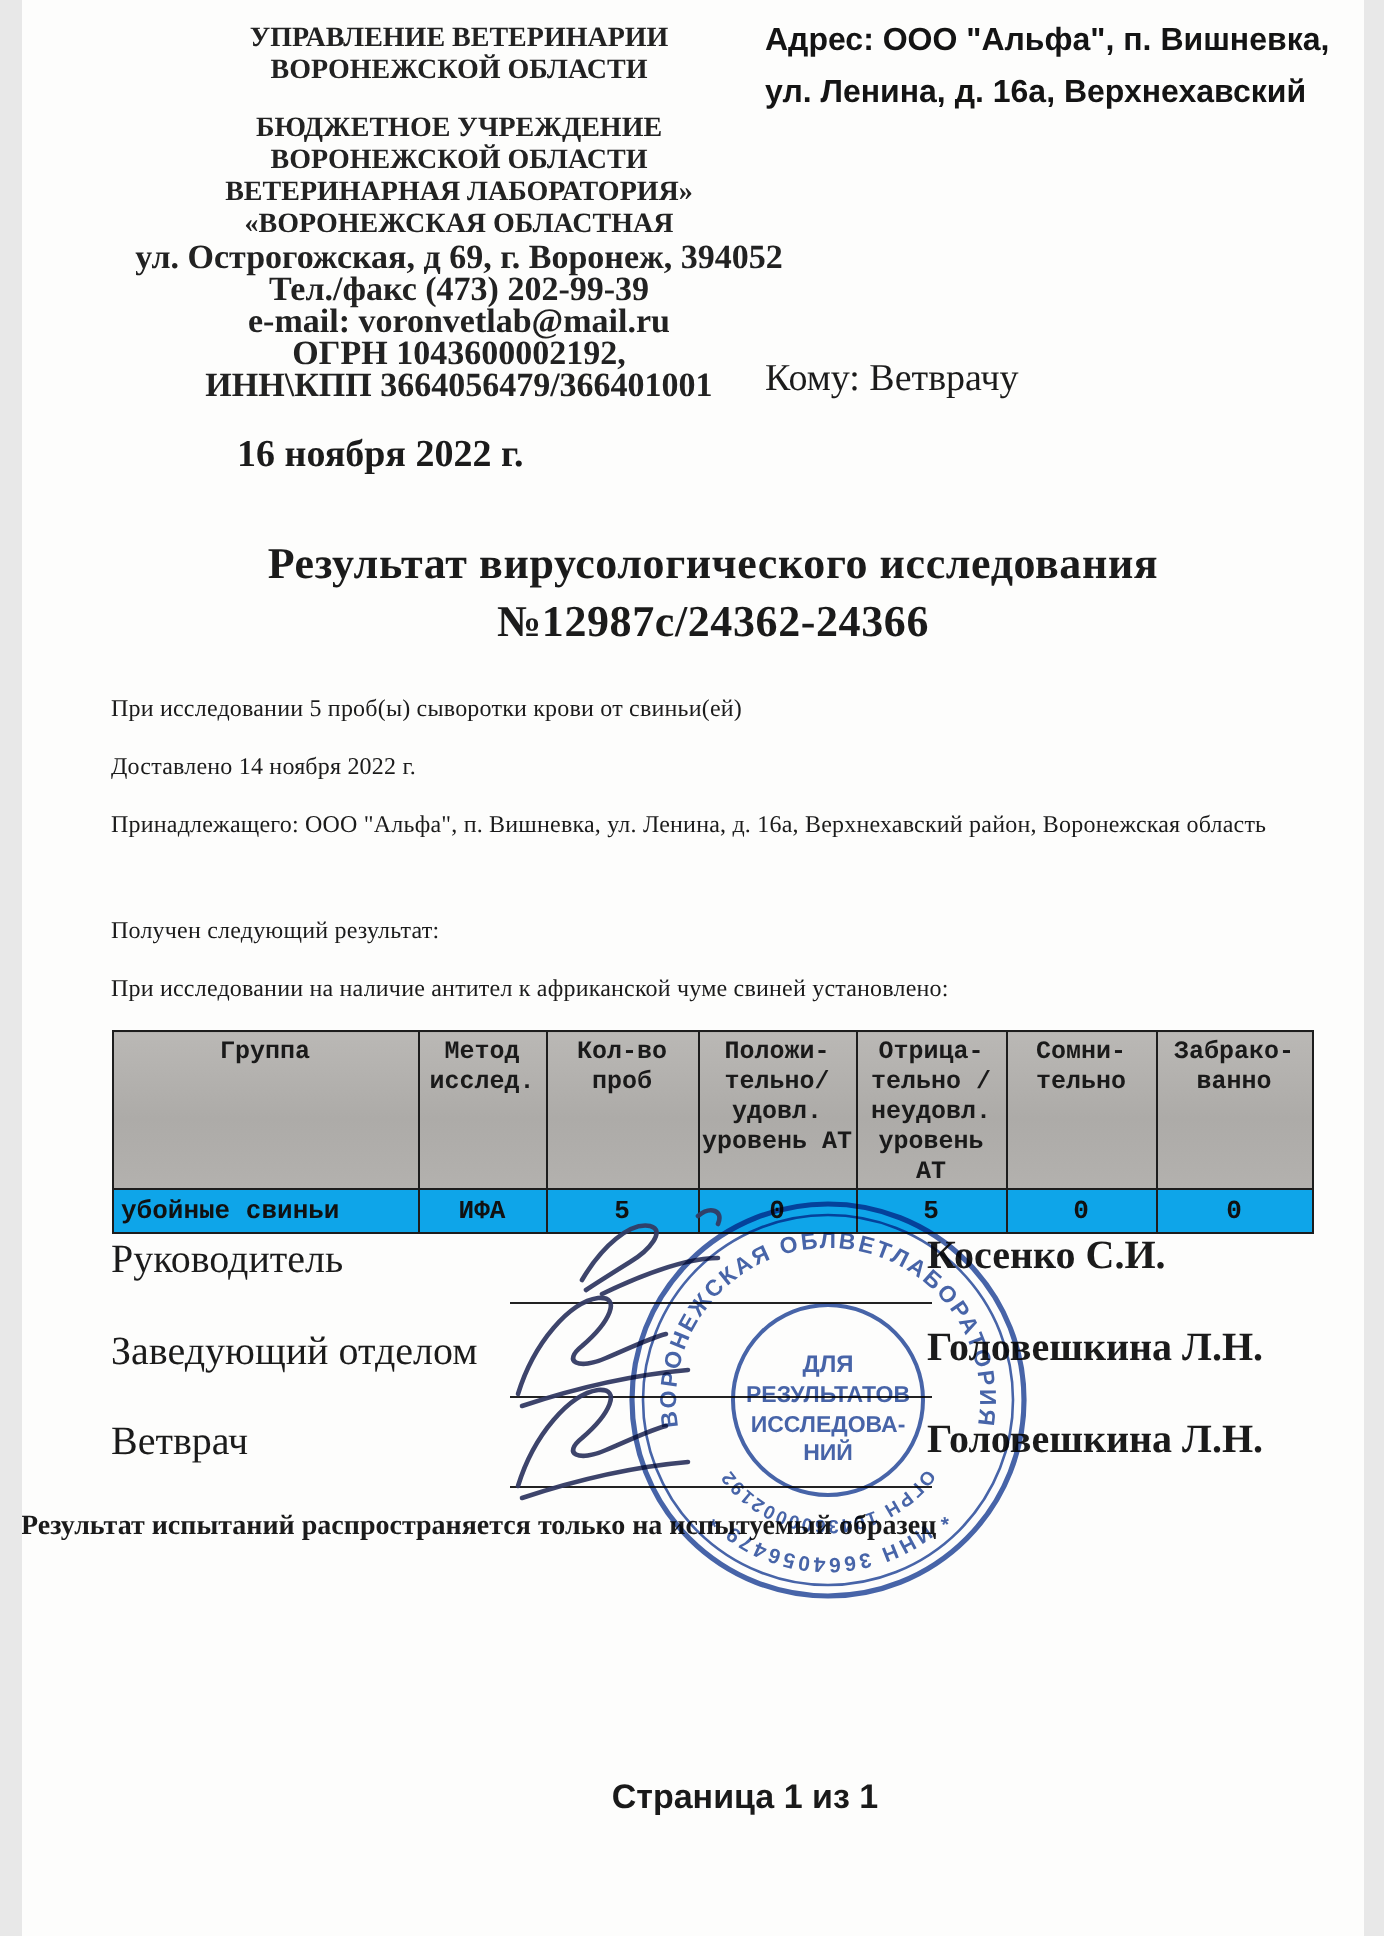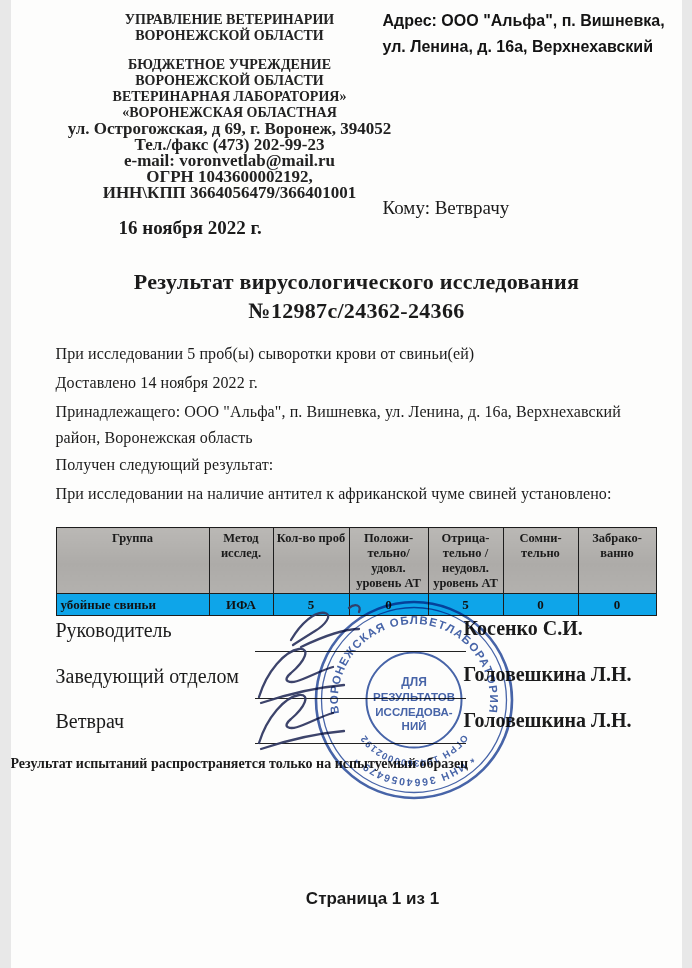--- a/index.html
+++ b/index.html
@@ -10,32 +10,32 @@
   }
   
   .letterhead{position:absolute;left:56px;top:12px;width:326px;text-align:center;
     font-weight:bold;font-size:14px;line-height:16px;color:#222;}
   .letterhead .gap{height:13px;}
   .letterhead .contact{font-size:17px;line-height:16px;}
   
   .recipient-address{position:absolute;left:372px;top:8px;width:296px;
     font-family:"Liberation Sans", sans-serif;font-weight:bold;
     font-size:16px;line-height:26px;color:#141414;}
-  .recipient-to{position:absolute;left:372px;top:197px;font-size:19px;}
+  .recipient-to{position:absolute;left:372px;top:179px;font-size:19px;}
   .issue-date{position:absolute;left:108px;top:217px;font-size:19px;font-weight:bold;}
   
   .doc-title{position:absolute;left:0;top:267px;width:692px;text-align:center;
     font-weight:bold;font-size:22px;line-height:29px;letter-spacing:.3px;}
   
-  .para{position:absolute;left:45px;width:606px;font-size:16px;line-height:26px;letter-spacing:.1px;}
+  .para{position:absolute;left:45px;width:606px;font-size:12px;line-height:26px;letter-spacing:.1px;}
   .p1{top:341px;} .p2{top:370px;} .p3{top:399px;} .p4{top:452px;} .p5{top:481px;}
   
-  table.results{position:absolute;left:45px;top:527px;width:600px;
+  table.results{position:absolute;left:45px;top:515px;width:600px;
     border-collapse:collapse;table-layout:fixed;
-    font-family:Liberation Serif, serif;}
+    font-family:Liberation Mono, monospace;}
   table.results th, table.results td{border:1.6px solid #1d1d1d;}
   table.results th{
     background:linear-gradient(180deg,#bab8b5 0%,#adaba8 55%,#b3b1ae 100%);
     font-size:12.5px;font-weight:bold;text-align:center;vertical-align:top;
     padding:3px 1px 0 1px;white-space:pre-line;line-height:15px;height:62px;color:#1a1a1a;}
   table.results td{background:#0ea5e9;font-size:13px;font-weight:bold;
     text-align:center;height:21px;padding:0 2px;color:#111;}
   table.results td.first{text-align:left;padding-left:4px;}
   
   .sig-role{position:absolute;left:45px;font-size:20px;}
@@ -61,21 +61,21 @@
 
   <div class="letterhead">
     <div>УПРАВЛЕНИЕ ВЕТЕРИНАРИИ</div>
     <div>ВОРОНЕЖСКОЙ ОБЛАСТИ</div>
     <div class="gap"></div>
     <div>БЮДЖЕТНОЕ УЧРЕЖДЕНИЕ</div>
     <div>ВОРОНЕЖСКОЙ ОБЛАСТИ</div>
     <div>ВЕТЕРИНАРНАЯ ЛАБОРАТОРИЯ»</div>
     <div>«ВОРОНЕЖСКАЯ ОБЛАСТНАЯ</div>
     <div class="contact">ул. Острогожская, д 69, г. Воронеж, 394052</div>
-    <div class="contact">Тел./факс  (473) 202-99-23</div>
+    <div class="contact">Тел./факс  (473) 202-99-39</div>
     <div class="contact">e-mail:  voronvetlab@mail.ru</div>
     <div class="contact">ОГРН 1043600002192,</div>
     <div class="contact">ИНН\КПП 3664056479/366401001</div>
   </div>
 
   <div class="recipient-address">
     <div>Адрес: ООО "Альфа", п. Вишневка,</div>
     <div>ул. Ленина, д. 16а, Верхнехавский</div>
   </div>
   <div class="recipient-to">Кому: Ветврачу</div>

